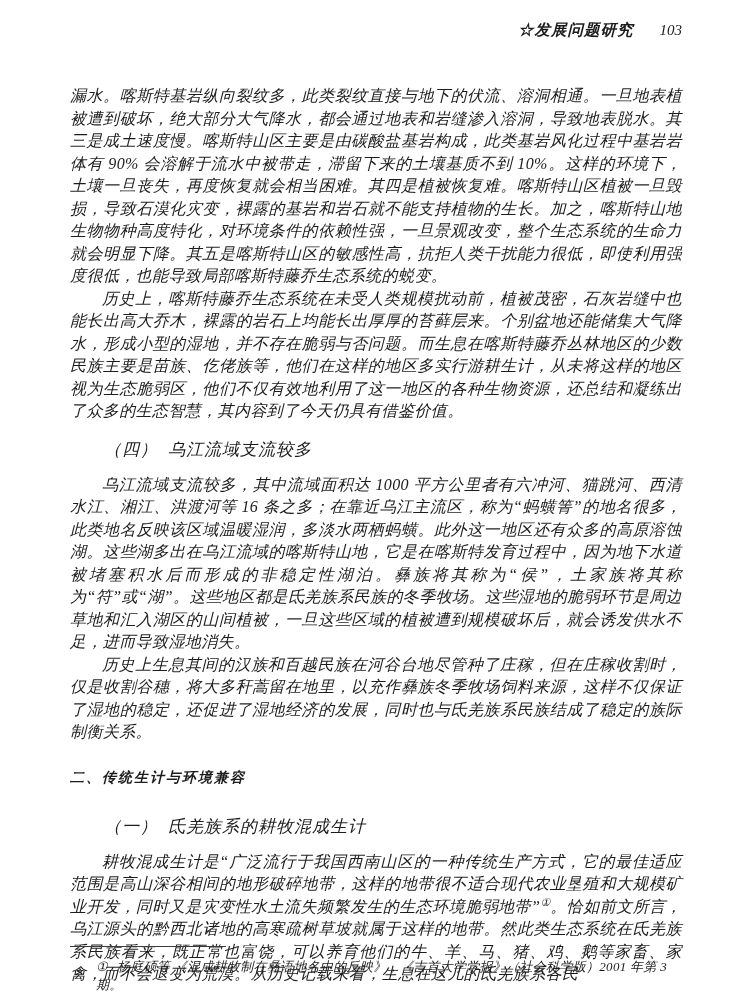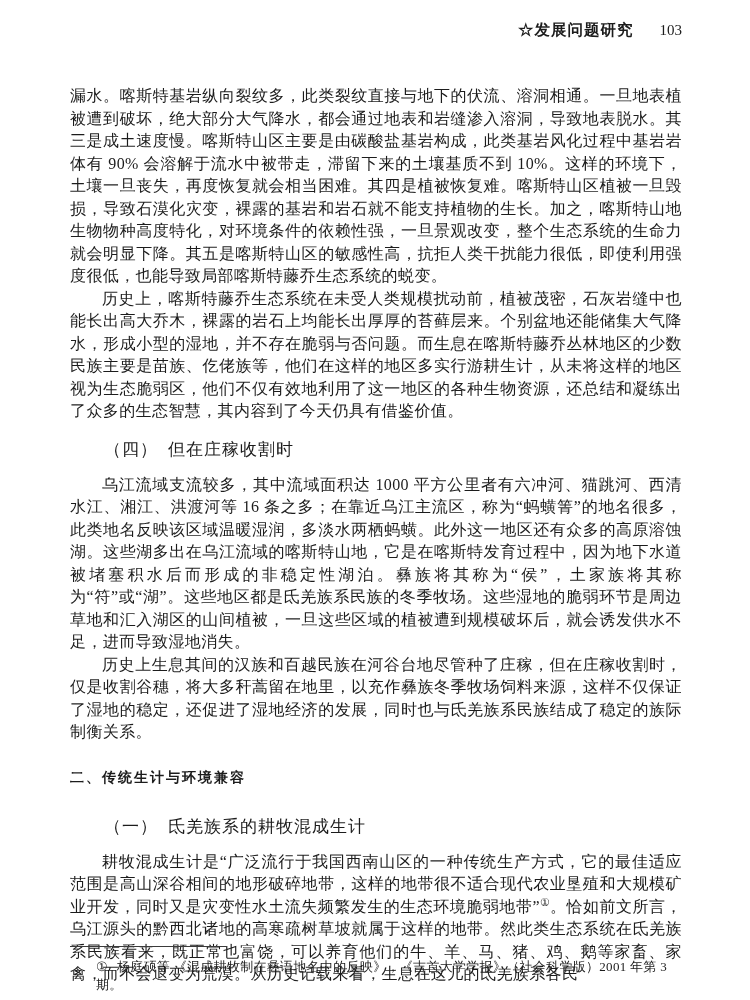--- a/index.html
+++ b/index.html
@@ -7,20 +7,21 @@
   .page {
     position: relative;
     width: 750px;
     height: 1000px;
     margin: 0 auto;
     background: #ffffff;
     color: #1c1c1c;
     font-family: "Liberation Serif", "DejaVu Serif", serif;
     overflow: hidden;
     padding: 20px 68px 0 70px;
+    font-style: italic;
   }
   .page-header {
     display: flex;
     justify-content: flex-end;
     align-items: baseline;
     gap: 26px;
     line-height: 20px;
     margin-bottom: 8px;
   }
   .journal-title {
@@ -95,21 +96,21 @@
     <span class="journal-title">☆发展问题研究</span>
     <span class="page-number">103</span>
   </div>
 
   <div class="body-text">
 
     <p class="para para-continued">漏水。喀斯特基岩纵向裂纹多，此类裂纹直接与地下的伏流、溶洞相通。一旦地表植被遭到破坏，绝大部分大气降水，都会通过地表和岩缝渗入溶洞，导致地表脱水。其三是成土速度慢。喀斯特山区主要是由碳酸盐基岩构成，此类基岩风化过程中基岩岩体有 90% 会溶解于流水中被带走，滞留下来的土壤基质不到 10%。这样的环境下，土壤一旦丧失，再度恢复就会相当困难。其四是植被恢复难。喀斯特山区植被一旦毁损，导致石漠化灾变，裸露的基岩和岩石就不能支持植物的生长。加之，喀斯特山地生物物种高度特化，对环境条件的依赖性强，一旦景观改变，整个生态系统的生命力就会明显下降。其五是喀斯特山区的敏感性高，抗拒人类干扰能力很低，即使利用强度很低，也能导致局部喀斯特藤乔生态系统的蜕变。</p>
 
     <p class="para">历史上，喀斯特藤乔生态系统在未受人类规模扰动前，植被茂密，石灰岩缝中也能长出高大乔木，裸露的岩石上均能长出厚厚的苔藓层来。个别盆地还能储集大气降水，形成小型的湿地，并不存在脆弱与否问题。而生息在喀斯特藤乔丛林地区的少数民族主要是苗族、仡佬族等，他们在这样的地区多实行游耕生计，从未将这样的地区视为生态脆弱区，他们不仅有效地利用了这一地区的各种生物资源，还总结和凝练出了众多的生态智慧，其内容到了今天仍具有借鉴价值。</p>
 
-    <h3 class="sub-heading"><span class="num">（四）</span><span>但在庄稼收割时</span></h3>
+    <h3 class="sub-heading"><span class="num">（四）</span><span>乌江流域支流较多</span></h3>
 
     <p class="para">乌江流域支流较多，其中流域面积达 1000 平方公里者有六冲河、猫跳河、西清水江、湘江、洪渡河等 16 条之多；在靠近乌江主流区，称为“蚂蟥箐”的地名很多，此类地名反映该区域温暖湿润，多淡水两栖蚂蟥。此外这一地区还有众多的高原溶蚀湖。这些湖多出在乌江流域的喀斯特山地，它是在喀斯特发育过程中，因为地下水道被堵塞积水后而形成的非稳定性湖泊。彝族将其称为“侯”，土家族将其称为“符”或“湖”。这些地区都是氐羌族系民族的冬季牧场。这些湿地的脆弱环节是周边草地和汇入湖区的山间植被，一旦这些区域的植被遭到规模破坏后，就会诱发供水不足，进而导致湿地消失。</p>
 
     <p class="para">历史上生息其间的汉族和百越民族在河谷台地尽管种了庄稼，但在庄稼收割时，仅是收割谷穗，将大多秆蒿留在地里，以充作彝族冬季牧场饲料来源，这样不仅保证了湿地的稳定，还促进了湿地经济的发展，同时也与氐羌族系民族结成了稳定的族际制衡关系。</p>
 
     <h2 class="chapter-heading">二、传统生计与环境兼容</h2>
 
 
     <h3 class="sub-heading"><span class="num">（一）</span><span>氐羌族系的耕牧混成生计</span></h3>
 

